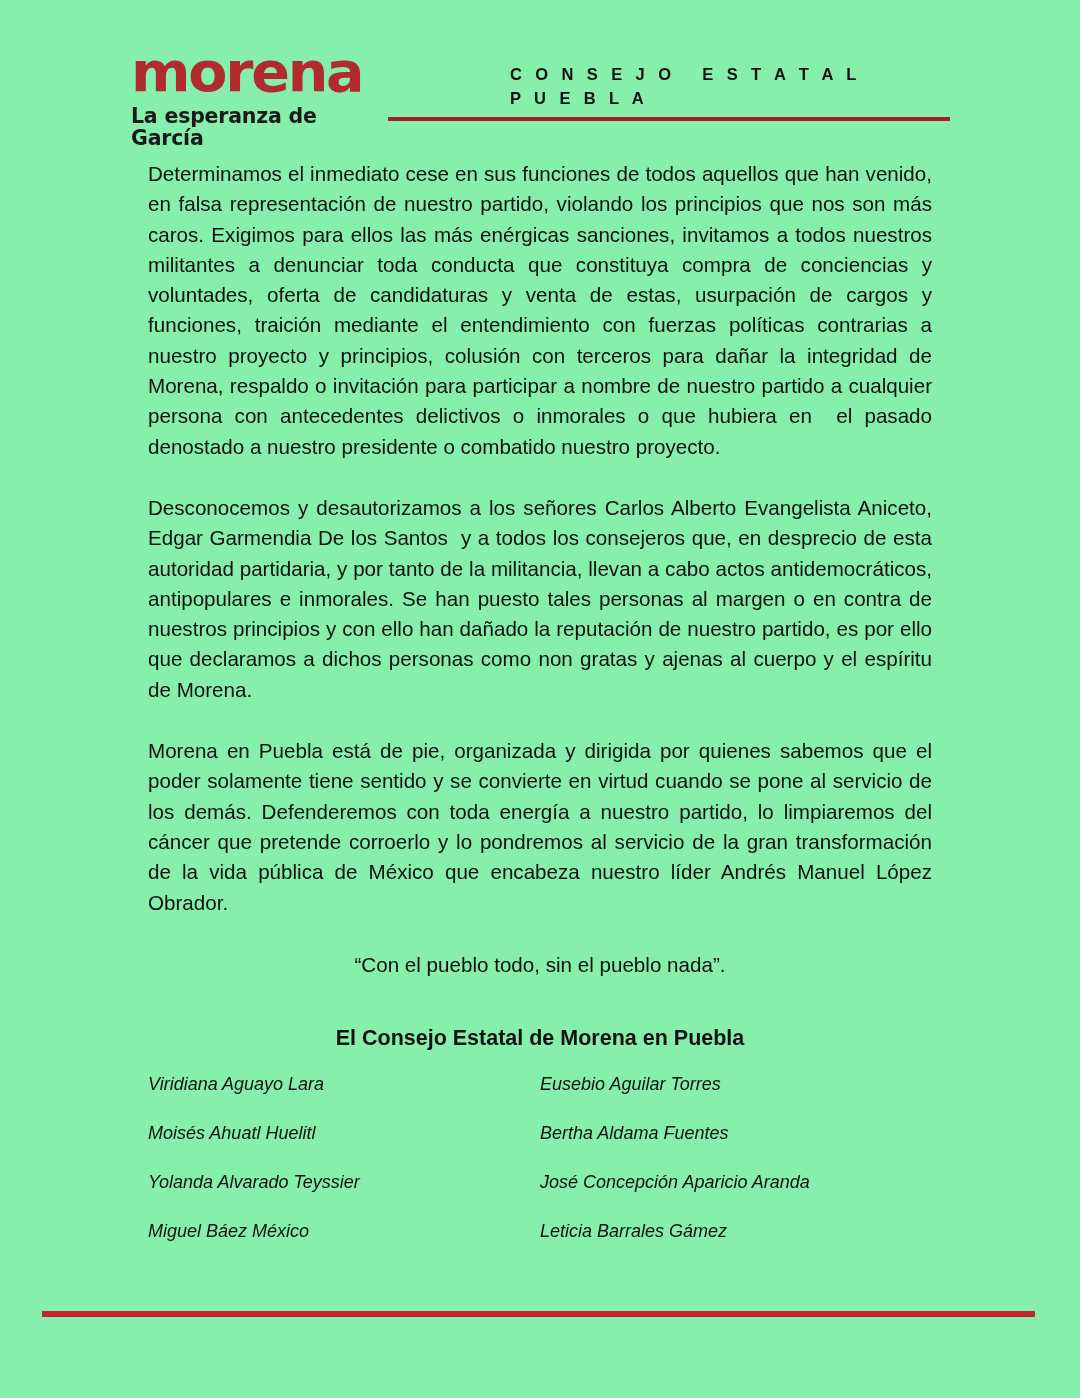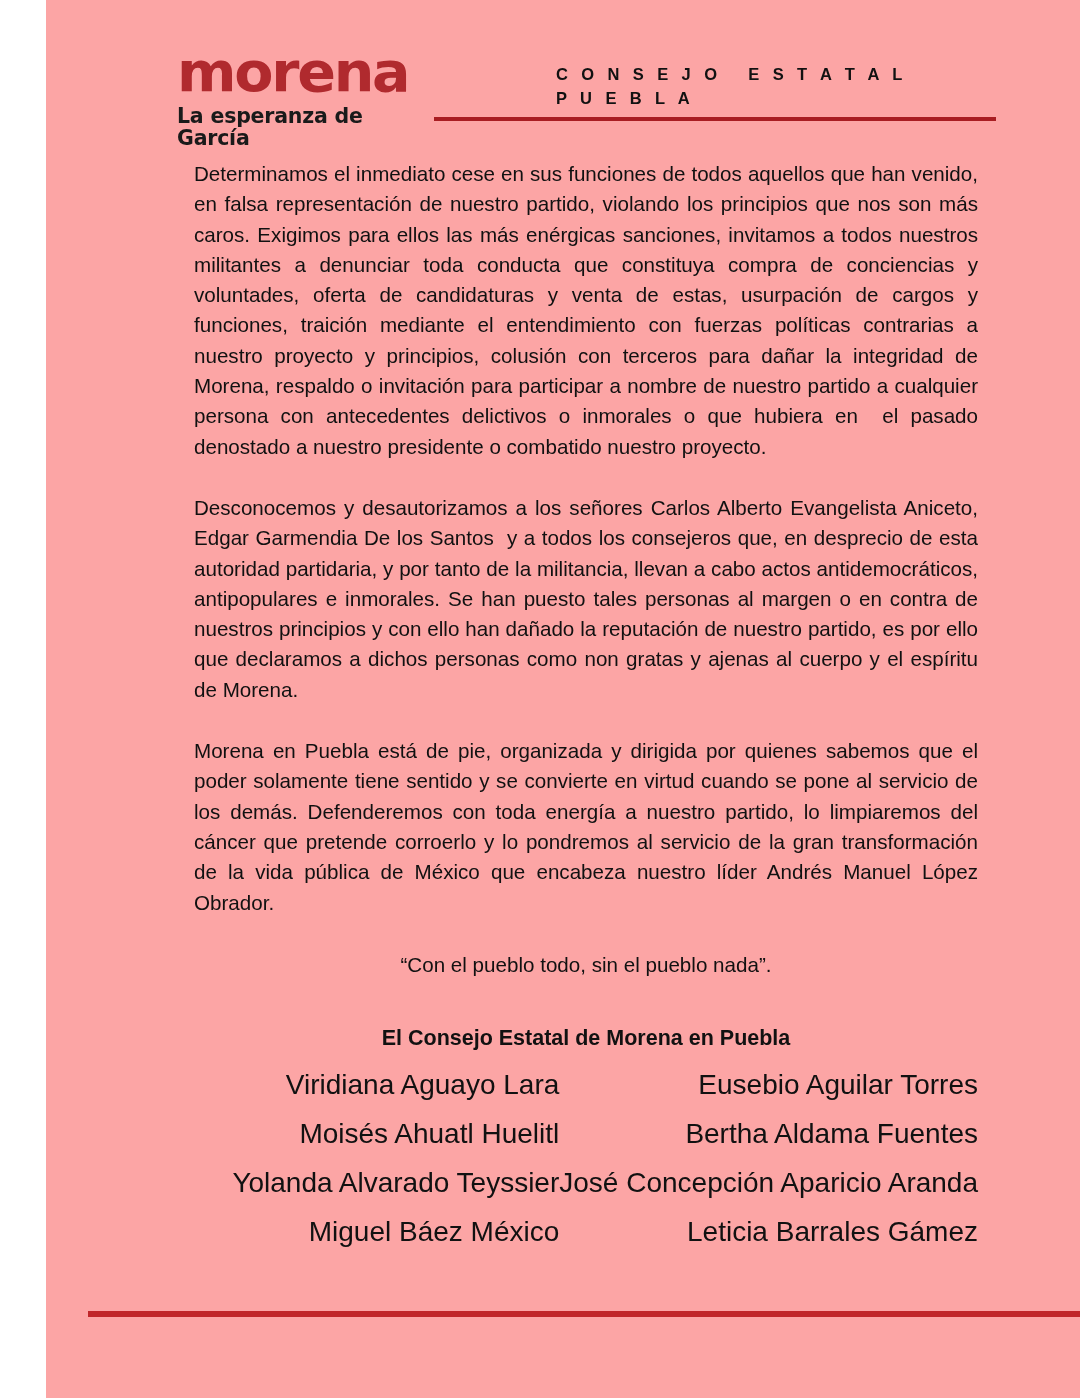--- a/index.html
+++ b/index.html
@@ -13,22 +13,21 @@
     height: 1398px;
     position: relative;
     font-family: "Liberation Sans", sans-serif;
     color: #111111;
     overflow: hidden;
   }
 
   .page {
     position: absolute;
     inset: 0;
-    background: #fca5a5;
-    margin-left: 46px;
+    background: #86efac;
   }
 
   
   .header {
     position: absolute;
     left: 0;
     top: 0;
     width: 1080px;
     height: 148px;
   }
@@ -135,26 +134,27 @@
     display: grid;
     grid-template-columns: 1fr 1fr;
     column-gap: 0px;
     row-gap: 0px;
   }
   .sig-col {
     display: flex;
     flex-direction: column;
   }
   .sig-name {
-    text-align: right;
-    font-family: "Liberation Sans", sans-serif;
-    font-size: 28px;
+    text-align: left;
+    font-family: "Liberation Sans", sans-serif;
+    font-size: 18px;
     line-height: 49px;
     color: #111111;
     white-space: nowrap;
+    font-style: italic;
   }
 
   
   .footer-rule {
     position: absolute;
     left: 42px;
     top: 1311px;
     width: 993px;
     height: 6px;
     background: #C0262A;

